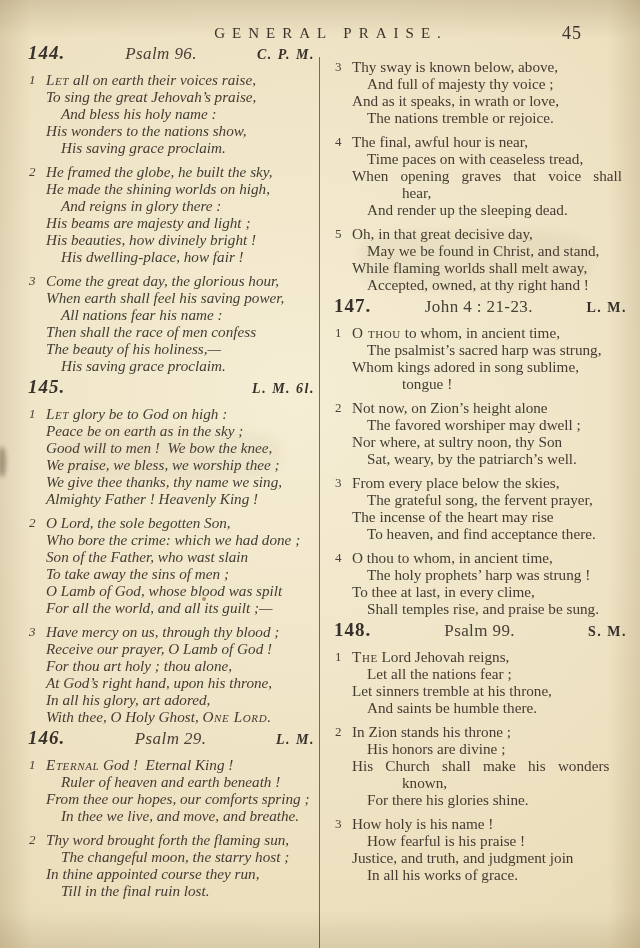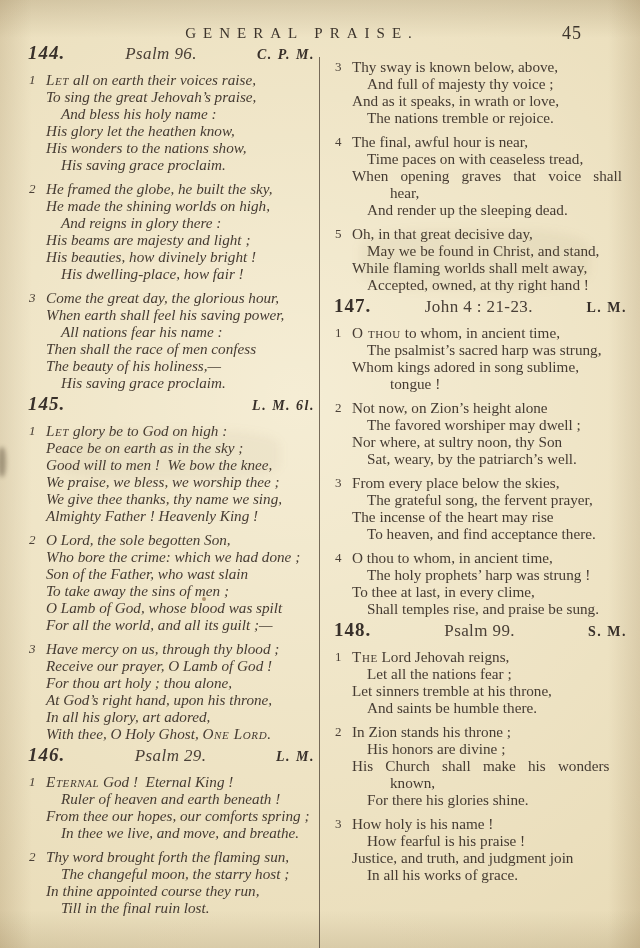--- a/index.html
+++ b/index.html
@@ -16,21 +16,21 @@
       radial-gradient(ellipse 130% 95% at 46% 42%, rgba(255,251,236,0.55), rgba(255,251,236,0) 72%),
       linear-gradient(90deg, rgba(130,100,55,0.20) 0%, rgba(130,100,55,0) 5%, rgba(130,100,55,0) 95%, rgba(130,100,55,0.22) 100%),
       linear-gradient(180deg, rgba(115,90,48,0.24) 0%, rgba(115,90,48,0) 4%, rgba(115,90,48,0) 96%, rgba(115,90,48,0.16) 100%);
     color: #453b32;
     font-family: "Liberation Serif", "DejaVu Serif", serif;
   }
   .running-head {
     position: absolute; top: 25px; left: 0;
     width: 604px; text-align: center;
     font-size: 15px; letter-spacing: 7px;
-    color: #3c342c; font-weight: 500;
+    color: #3c342c; font-weight: 500; padding-left: 29px;
   }
   .page-number {
     position: absolute; top: 23px; right: 58px;
     font-size: 18px; letter-spacing: 1px; color: #3c342c;
   }
   .col-divider {
     position: absolute; left: 319px; top: 57px; bottom: 0;
     width: 1px; background: rgba(82,70,56,0.78);
   }
   .column { position: absolute; font-size: 15.2px; line-height: 17px; }
@@ -46,21 +46,21 @@
   .hnum   { font-weight: bold; font-size: 19px; letter-spacing: 1px; color: #38302a; }
   .href   { flex: 1; text-align: center; font-size: 17px; letter-spacing: 0.4px; color: #4a4037; }
   .hmeter { font-weight: bold; font-size: 14px; letter-spacing: 1.5px; color: #38302a; }
 
   .verse { position: relative; padding-left: 18px; margin-bottom: 7px; }
   .verse:last-child { margin-bottom: 0; }
   .vnum  { position: absolute; left: 1px; top: 0px; font-size: 13px; color: #4a4037; }
   .line  { white-space: nowrap; }
   .ind0  { margin-left: 0; }
   .ind1  { margin-left: 15px; }
-  .ind2  { margin-left: 38px; }
+  .ind2  { margin-left: 50px; }
   .wide  { word-spacing: 0.55em; }
   .sc    { font-variant: small-caps; letter-spacing: 0.6px; }
 
   .stain-left {
     position: absolute; left: -2px; top: 447px;
     width: 8px; height: 30px; border-radius: 45%;
     background: rgba(58,45,26,0.38); filter: blur(2px);
   }
   .speck {
     position: absolute; left: 202px; top: 597px;
@@ -92,21 +92,20 @@
         <div class="hymn-heading">
           <span class="hnum">144.</span>
           <span class="href">Psalm 96.</span>
           <span class="hmeter">C. P. M.</span>
         </div>
         <div class="verse">
           <span class="vnum">1</span>
           <div class="line ind0"><span class="sc">Let</span><span> all on earth their voices raise,</span></div>
           <div class="line ind0"><span>To sing the great Jehovah’s praise,</span></div>
           <div class="line ind1"><span>And bless his holy name :</span></div>
-          <div class="line ind0"><span>His glory let the heathen know,</span></div>
           <div class="line ind0"><span>His wonders to the nations show,</span></div>
           <div class="line ind1"><span>His saving grace proclaim.</span></div>
         </div>
         <div class="verse">
           <span class="vnum">2</span>
           <div class="line ind0"><span>He framed the globe, he built the sky,</span></div>
           <div class="line ind0"><span>He made the shining worlds on high,</span></div>
           <div class="line ind1"><span>And reigns in glory there :</span></div>
           <div class="line ind0"><span>His beams are majesty and light ;</span></div>
           <div class="line ind0"><span>His beauties, how divinely bright !</span></div>

